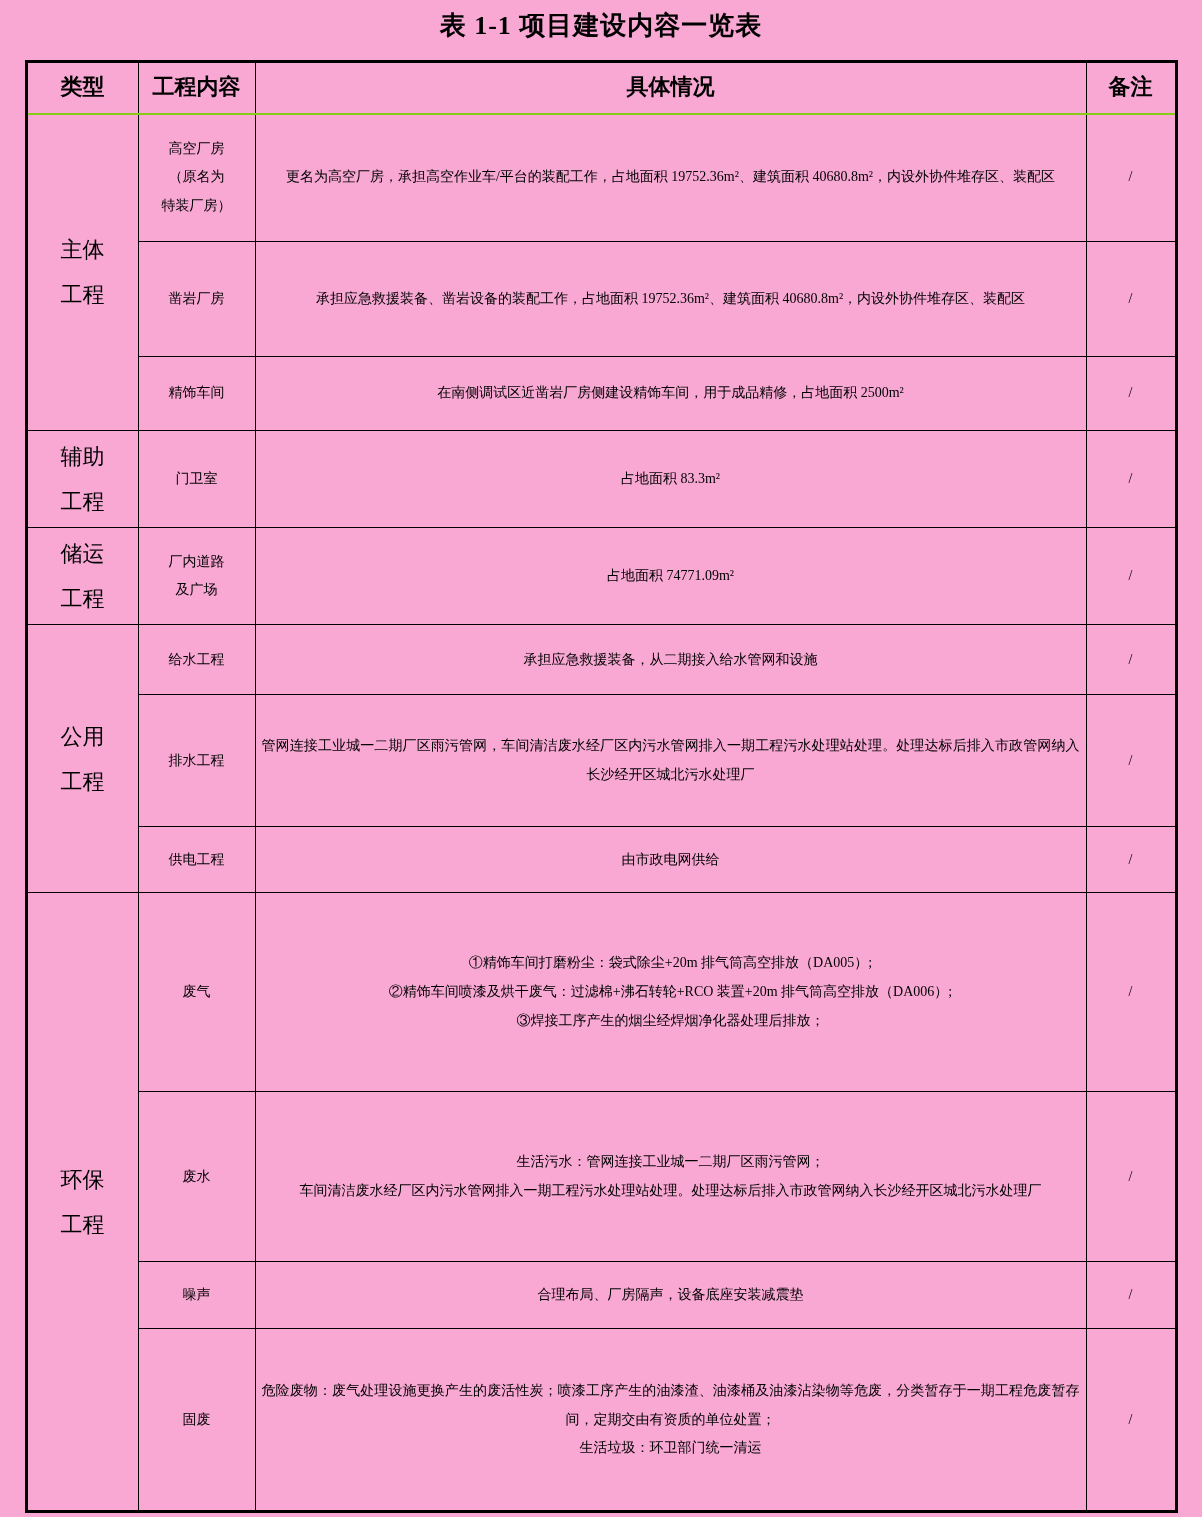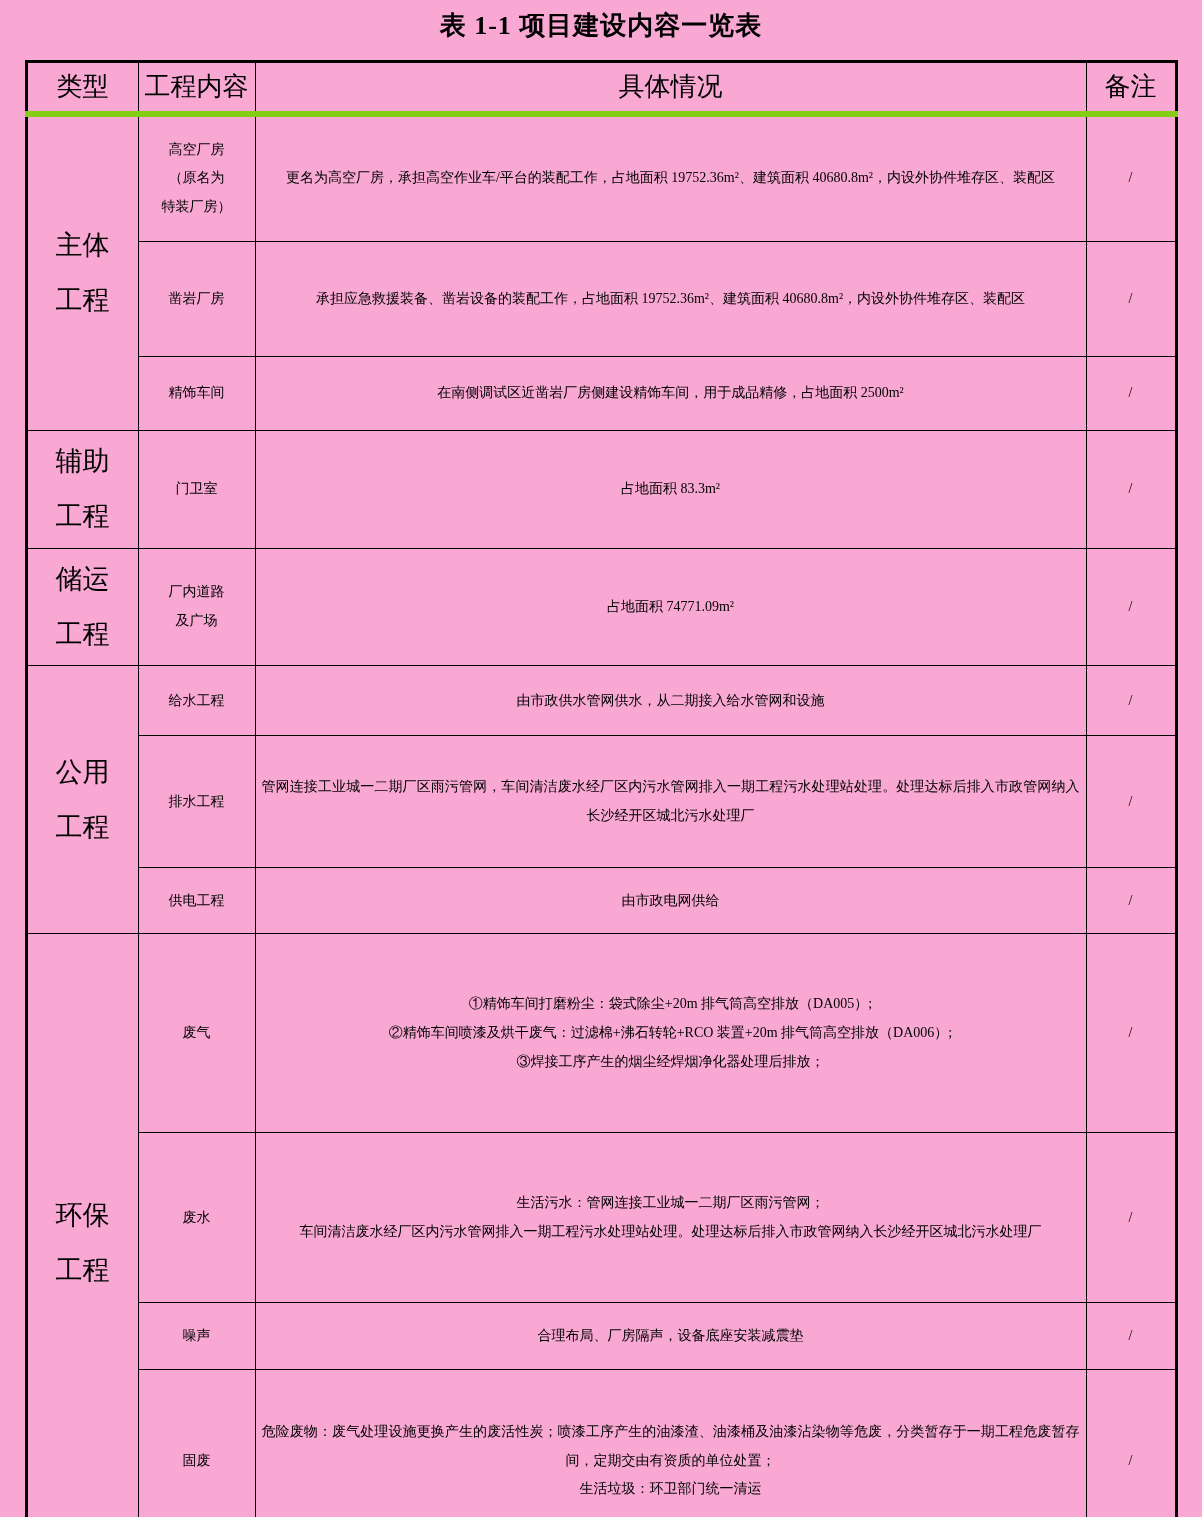--- a/index.html
+++ b/index.html
@@ -31,31 +31,31 @@
   .content-table th,
   .content-table td{
     border:1px solid #000;
     padding:3px 6px;
     vertical-align:middle;
     box-sizing:border-box;
     font-size:14px;
     line-height:2.05;
   }
   .content-table th{
-    font-weight:normal;
-    font-size:26px;
+    font-weight:bold;
+    font-size:22px;
     text-align:center;
-    border-bottom:6px solid #84cc16;
+    border-bottom:2px solid #84cc16;
     height:52px;
     line-height:1.3;
   }
   td.type-cell{
     text-align:center;
     white-space:pre-line;
-    font-size:27px;
+    font-size:22px;
   }
   td.content-cell{
     text-align:center;
     white-space:pre-line;
   }
   td.detail-cell{
     text-align:justify;
     text-align-last:center;
     white-space:pre-line;
   }
@@ -130,21 +130,21 @@
 工程</td>
         <td class="content-cell">厂内道路
 及广场</td>
         <td class="detail-cell">占地面积 74771.09m²</td>
         <td class="note-cell">/</td>
       </tr>
       <tr class="r6">
         <td class="type-cell" rowspan="3">公用
 工程</td>
         <td class="content-cell">给水工程</td>
-        <td class="detail-cell">由市政供水管网供水，从二期接入给水管网和设施</td>
+        <td class="detail-cell">承担应急救援装备，从二期接入给水管网和设施</td>
         <td class="note-cell">/</td>
       </tr>
       <tr class="r7">
         <td class="content-cell">排水工程</td>
         <td class="detail-cell">管网连接工业城一二期厂区雨污管网，车间清洁废水经厂区内污水管网排入一期工程污水处理站处理。处理达标后排入市政管网纳入长沙经开区城北污水处理厂</td>
         <td class="note-cell">/</td>
       </tr>
       <tr class="r8">
         <td class="content-cell">供电工程</td>
         <td class="detail-cell">由市政电网供给</td>

